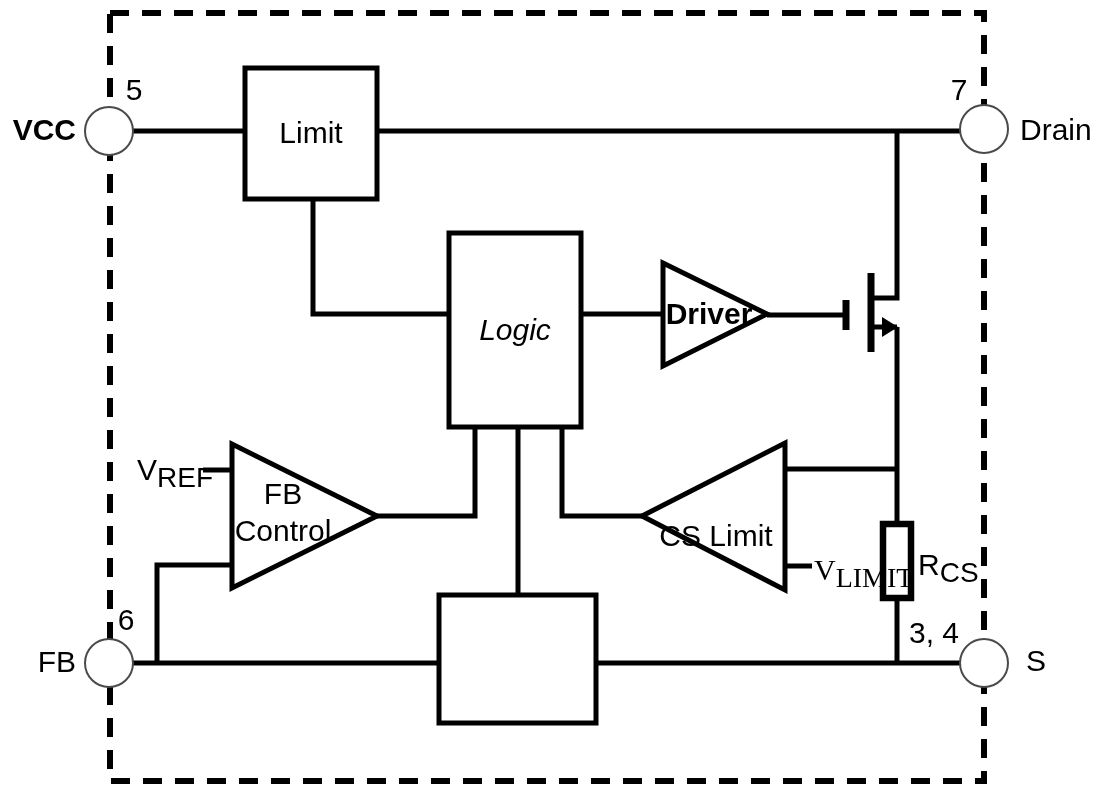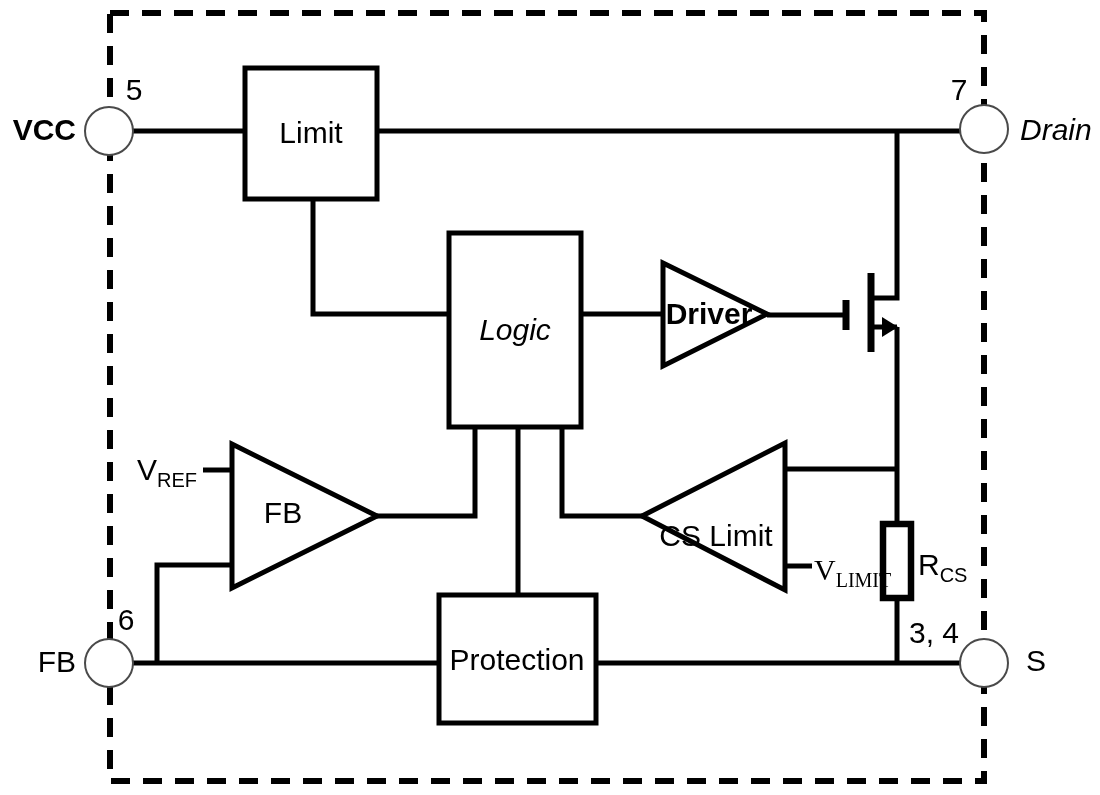--- a/index.html
+++ b/index.html
@@ -16,21 +16,21 @@
     position:absolute;
     font-size:30px;
     line-height:1.0;
     white-space:nowrap;
     transform:translate(-50%,-50%);
     color:#000;
   }
   .label.anchor-left{transform:translate(0,-50%);}
   .label.anchor-right{transform:translate(-100%,-50%);}
   .label.two-line{text-align:center;line-height:37px;}
-  .label sub{font-size:20px;line-height:0;vertical-align:-7px;letter-spacing:0;margin-top:47px;}
+  .label sub{font-size:28px;line-height:0;vertical-align:-7px;letter-spacing:0;margin-top:47px;}
 </style>
 </head>
 <body>
 
 <div id="stage">
 
   <svg width="1100" height="795" viewBox="0 0 1100 795">
 
     <rect x="110" y="13" width="874" height="768" fill="none" stroke="#000" stroke-width="6" stroke-dasharray="19 13"></rect>
 
@@ -86,36 +86,36 @@
       <circle cx="109" cy="131" r="24"></circle>
       <circle cx="984" cy="129" r="24"></circle>
       <circle cx="109" cy="663" r="24"></circle>
       <circle cx="984" cy="663" r="24"></circle>
     </g>
   </svg>
 
   <div class="label anchor-right" style="left:76px;top:130px;font-weight:bold;">VCC</div>
   <div class="label" style="left:134px;top:90px;">5</div>
 
-  <div class="label anchor-left" style="left:1020px;top:130px;font-style:italic;">Drain</div>
+  <div class="label anchor-left" style="left:1020px;top:130px;">Drain</div>
   <div class="label" style="left:959px;top:90px;">7</div>
 
   <div class="label anchor-right" style="left:76px;top:662px;">FB</div>
   <div class="label" style="left:126px;top:620px;">6</div>
 
   <div class="label anchor-left" style="left:1026px;top:661px;">S</div>
   <div class="label" style="left:934px;top:633px;">3, 4</div>
 
   <div class="label" style="left:311px;top:133px;">Limit</div>
   <div class="label" style="left:515px;top:330px;font-style:italic;">Logic</div>
   <div class="label" style="left:709px;top:314px;font-weight:bold;">Driver</div>
-  <div class="label" style="left:517px;top:660px;">Protection</div>
 
   <div class="label two-line" style="left:283px;top:512px;">
     <div>FB</div>
+    <div>Control</div>
   </div>
 
   <div class="label" style="left:716px;top:516px;margin-top:20px;">CS Limit</div>
 
   <div class="label anchor-left" style="left:137px;top:470px;"><span>V</span><sub>REF</sub></div>
 
   <div class="label anchor-left" style="left:814px;top:570px;font-family:Liberation Serif, serif;"><span>V</span><sub>LIMIT</sub></div>
 
   <div class="label anchor-left" style="left:918px;top:565px;"><span>R</span><sub>CS</sub></div>
 

